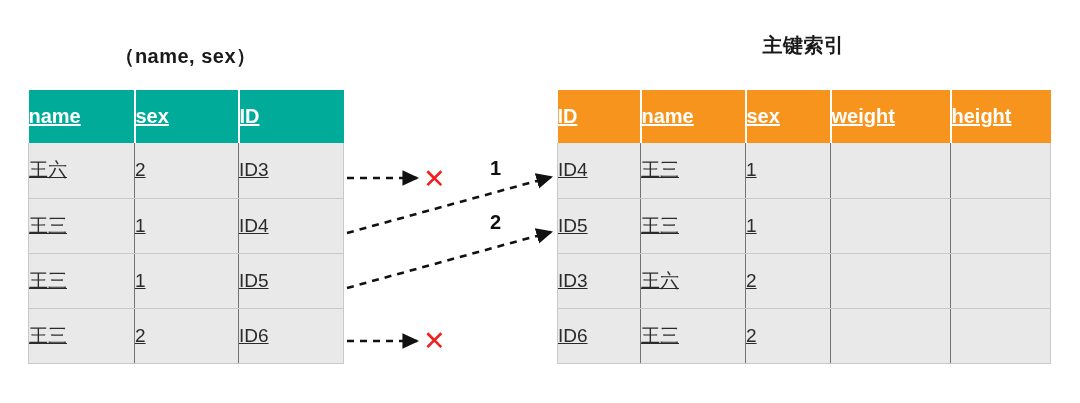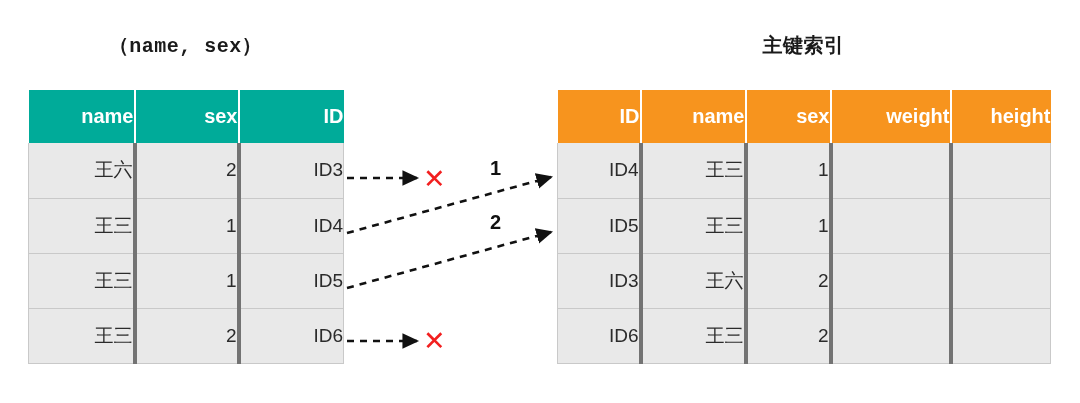--- a/index.html
+++ b/index.html
@@ -28,52 +28,53 @@
   
   .title {
     position: absolute;
     font-size: 20px;
     font-weight: 700;
     color: #1a1a1a;
     letter-spacing: 0.5px;
     white-space: nowrap;
     text-align: center;
   }
-  #title-left  { left: 28px;  top: 32px; width: 315px; font-family: Liberation Mono, monospace; }
+  #title-left  { left: 28px;  top: 43px; width: 315px; }
   #title-right { left: 557px; top: 32px; width: 493px; font-family: Liberation Mono, monospace; }
 
   
   .tbl {
     position: absolute;
     border-collapse: collapse;
     table-layout: fixed;
     background: #ffffff;
   }
   .tbl th, .tbl td {
     padding: 0;
     margin: 13px;
-    text-align: right;
+    text-align: left;
     vertical-align: middle;
     font-size: 19px;
     font-weight: 400;
     height: 55px;
     box-sizing: border-box;
+    text-decoration: underline;
   }
   .tbl th {
     color: #ffffff;
     font-weight: 700;
     font-size: 20px;
     height: 53px;
     border-right: 2px solid #ffffff;
   }
   .tbl th:last-child { border-right: none; }
   .tbl td {
     background: #e9e9e9;
     color: #2b2b2b;
-    border-right: 4px solid #737373;
+    border-right: 1px solid #737373;
     border-bottom: 1px solid #c9c9c9;
   }
   .tbl td:last-child { border-right: 1px solid #c9c9c9; }
   .tbl tr:last-child td { border-bottom: 1px solid #c9c9c9; }
   .tbl td.first { border-left: 1px solid #c9c9c9; }
 
   
   #tbl-left  { left: 28px;  top: 90px; width: 315px; }
   #tbl-left th { background: #00ab99; }
   #tbl-left col.c-name { width: 106px; }

